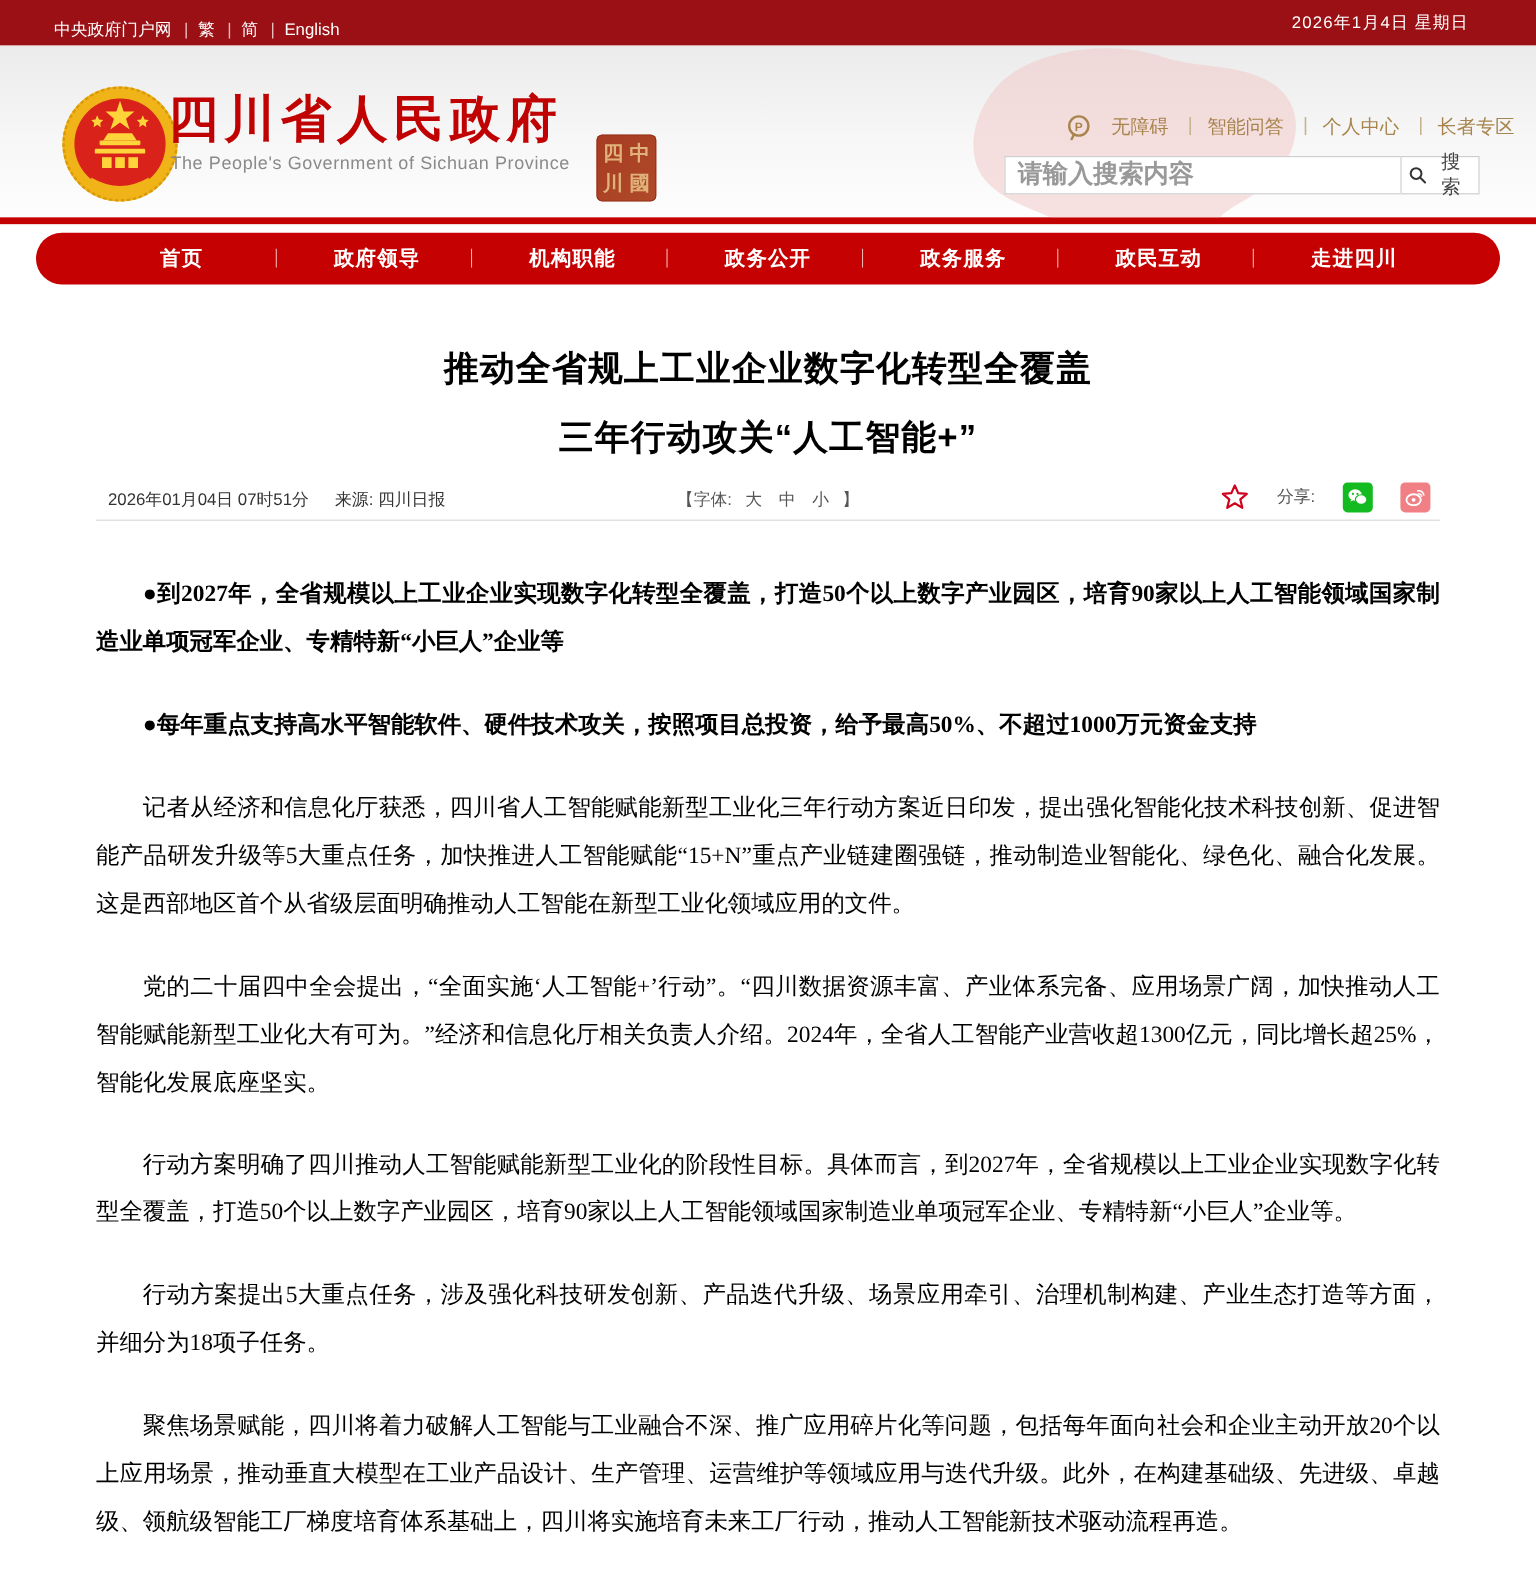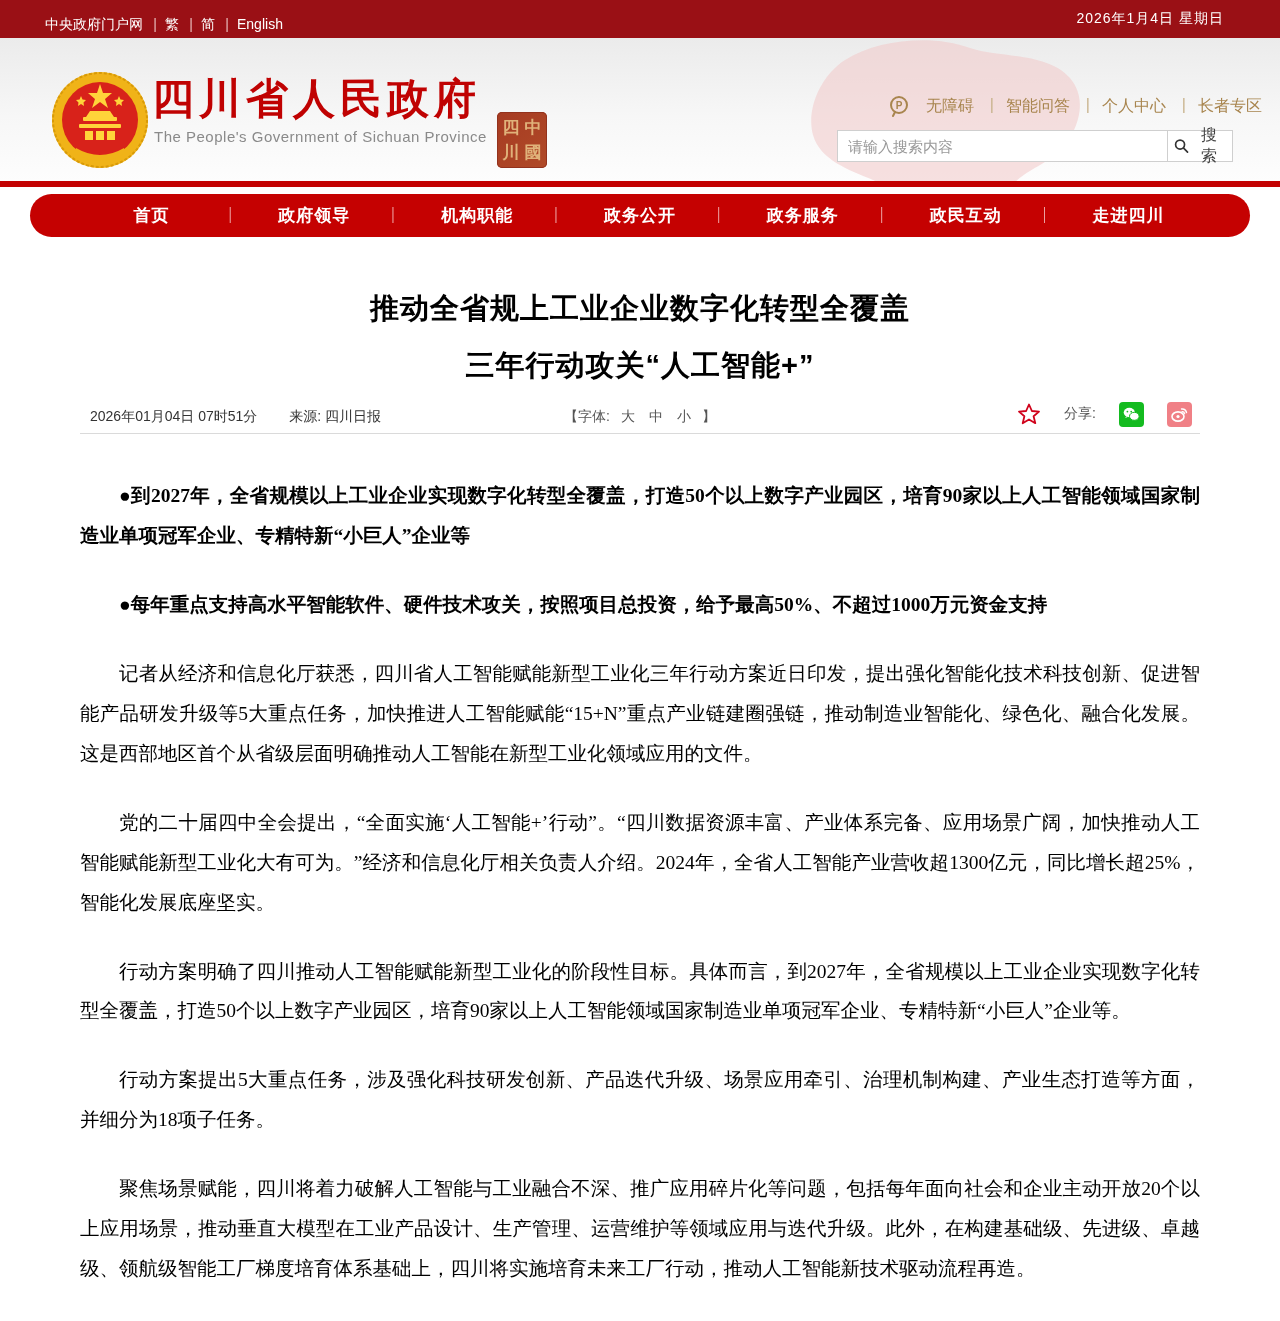--- a/index.html
+++ b/index.html
@@ -11,36 +11,36 @@
             justify-content:space-between; padding:0 56px 0 34px; color:#fff; font-size:14px; }
   .topbar-links { display:flex; list-style:none; margin:0; padding:0; }
   .topbar-links li { padding:0 11px; position:relative; cursor:pointer;margin-top:11px; }
   .topbar-links li:not(:last-child)::after { content:"|"; position:absolute; right:-3px; color:#e9bcbc; }
   .topbar-date { letter-spacing:1px; }
 
   
   .header { position:relative; height:143px; background:linear-gradient(180deg,#ebebeb 0%,#f7f7f7 55%,#fdfdfd 100%); overflow:hidden; }
   .map-bg { position:absolute; right:185px; top:-8px; width:310px; height:200px; opacity:.55; }
   .emblem { position:absolute; left:50px; top:32px; width:100px; height:100px; }
-  .site-title-wrap { position:absolute; left:152px; top:38px; }
+  .site-title-wrap { position:absolute; left:140px; top:38px; }
   .site-title { margin:0; color:#c00202; font-size:42px; font-weight:bold; letter-spacing:5px; line-height:1.1; }
   .site-subtitle { margin:6px 0 0 2px; color:#8a8a8a; font-size:15px; letter-spacing:.5px; }
   .seal { position:absolute; left:497px; top:74px; width:50px; height:56px; border-radius:5px;
           background:linear-gradient(135deg,#a63b22,#b04a28); display:grid; grid-template-columns:1fr 1fr;
           padding:3px; box-shadow:0 0 0 1px #93321d inset; }
   .seal span { color:#e0b27a; font-family:"Liberation Serif",serif; font-weight:bold; font-size:17px;
                display:flex; align-items:center; justify-content:center; line-height:1; }
   .quick-links { position:absolute; left:888px; top:57px; display:flex; align-items:center;
                  color:#a8854e; font-size:16px; }
   .ql-items { display:flex; list-style:none; margin:0; padding:0; }
   .ql-items li { padding:0 16px; position:relative; cursor:pointer; white-space:nowrap; }
   .ql-items li:not(:last-child)::after { content:"|"; position:absolute; right:-4px; color:#c8b28c; }
   .search-row { position:absolute; left:837px; top:92px; display:flex; }
   .search-input { width:330px; height:32px; border:1px solid #cfcfcf; border-right:none; background:#fff;
-                  padding:0 10px; font-size:15px; color:#333; outline:none; }
+                  padding:0 10px; font-size:21px; color:#333; outline:none;font-weight:bold; }
   .search-input::placeholder { color:#999; }
   .search-btn { width:66px; height:32px; border:1px solid #cfcfcf; background:#fff; color:#444;
                 font-size:16px; display:flex; align-items:center; justify-content:center; gap:3px; cursor:pointer; }
 
   
   .red-strip { height:6px; background:#c30101; }
   .nav-wrap { padding:7px 30px 0 30px; background:#fff; }
   .nav { display:flex; list-style:none; margin:0; padding:0 40px; height:43px; align-items:center;
          background:#c50101; border-radius:22px; }
   .nav li { flex:1; text-align:center; color:#fff; font-size:17px; font-weight:bold; position:relative;
@@ -48,21 +48,21 @@
   .nav li:not(:last-child)::after { content:"|"; position:absolute; right:0; top:0; color:#f3b9b9; font-weight:normal; }
 
   
   .article { width:1120px; margin:0 auto; padding-top:56px; }
   .article-title { text-align:center; color:#000; }
   .article-title h1 { margin:0; font-size:29px; line-height:1.1; letter-spacing:1px; }
   .article-title h1 + h1 { margin-top:25px; }
   .meta-row { position:relative; margin-top:22px; height:30px; font-size:14px; color:#333;
               border-bottom:1px solid #dadada; }
   .meta-left { position:absolute; left:10px; top:4px; }
-  .meta-left .src-label { margin-left:28px; }
+  .meta-left .src-label { margin-left:18px; }
   .meta-center { position:absolute; left:50%; transform:translateX(-50%); top:4px; color:#555; display:flex; }
   .font-sizes { display:flex; list-style:none; margin:0; padding:0 4px; }
   .font-sizes li { padding:0 7px; cursor:pointer; }
   .meta-right { position:absolute; right:8px; top:-2px; display:flex; align-items:center; gap:23px; color:#555; }
   .share-badge { width:25px; height:25px; border-radius:4px; display:flex; align-items:center;
                  justify-content:center; cursor:pointer; }
   .share-wechat { background:#14bb20; }
   .share-weibo  { background:#f08086; }
   .star-icon { cursor:pointer; display:flex; }
 

